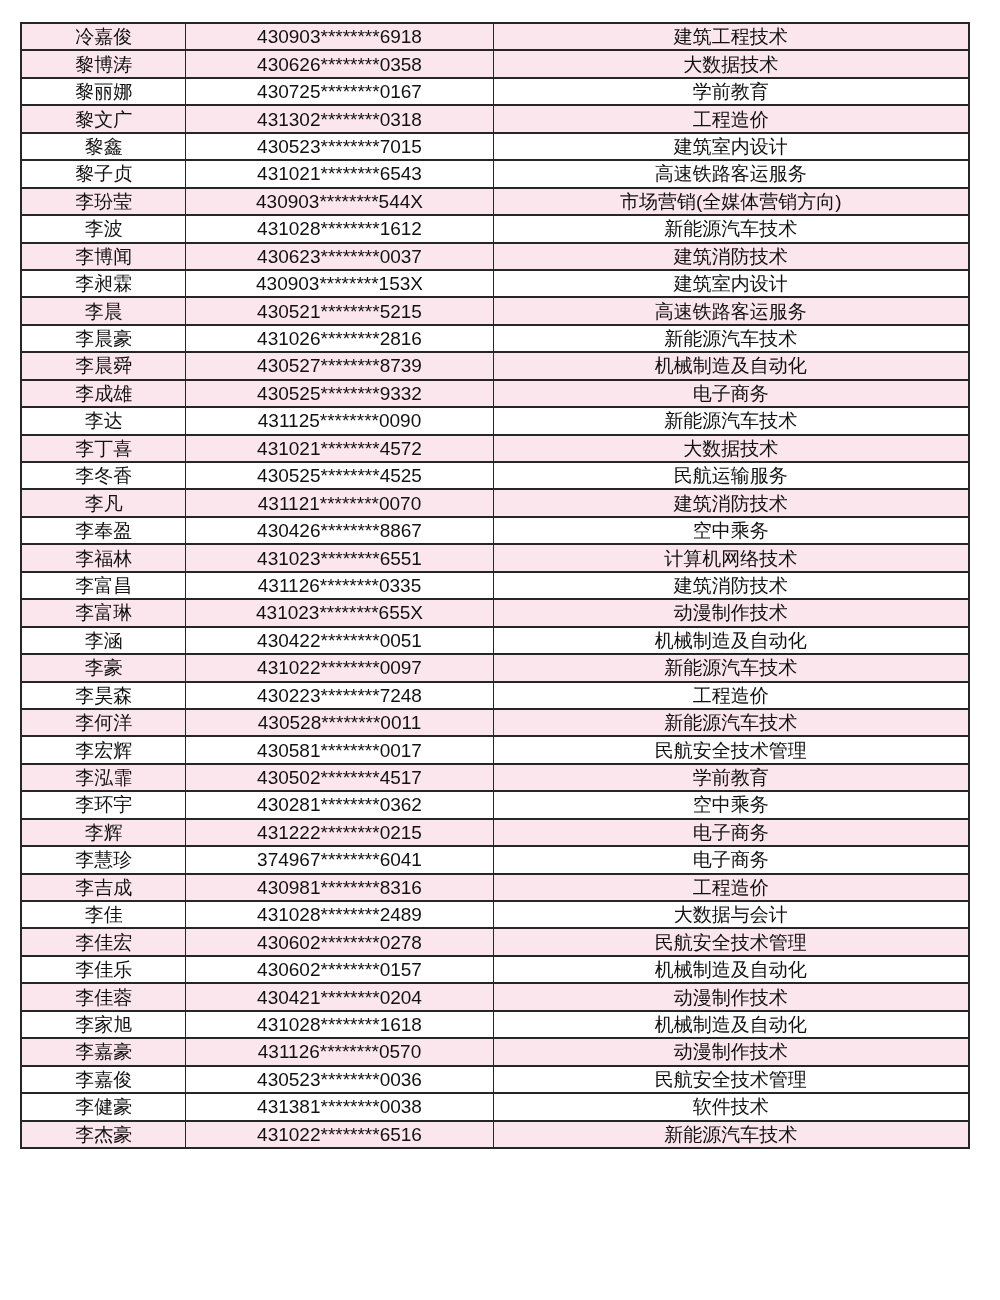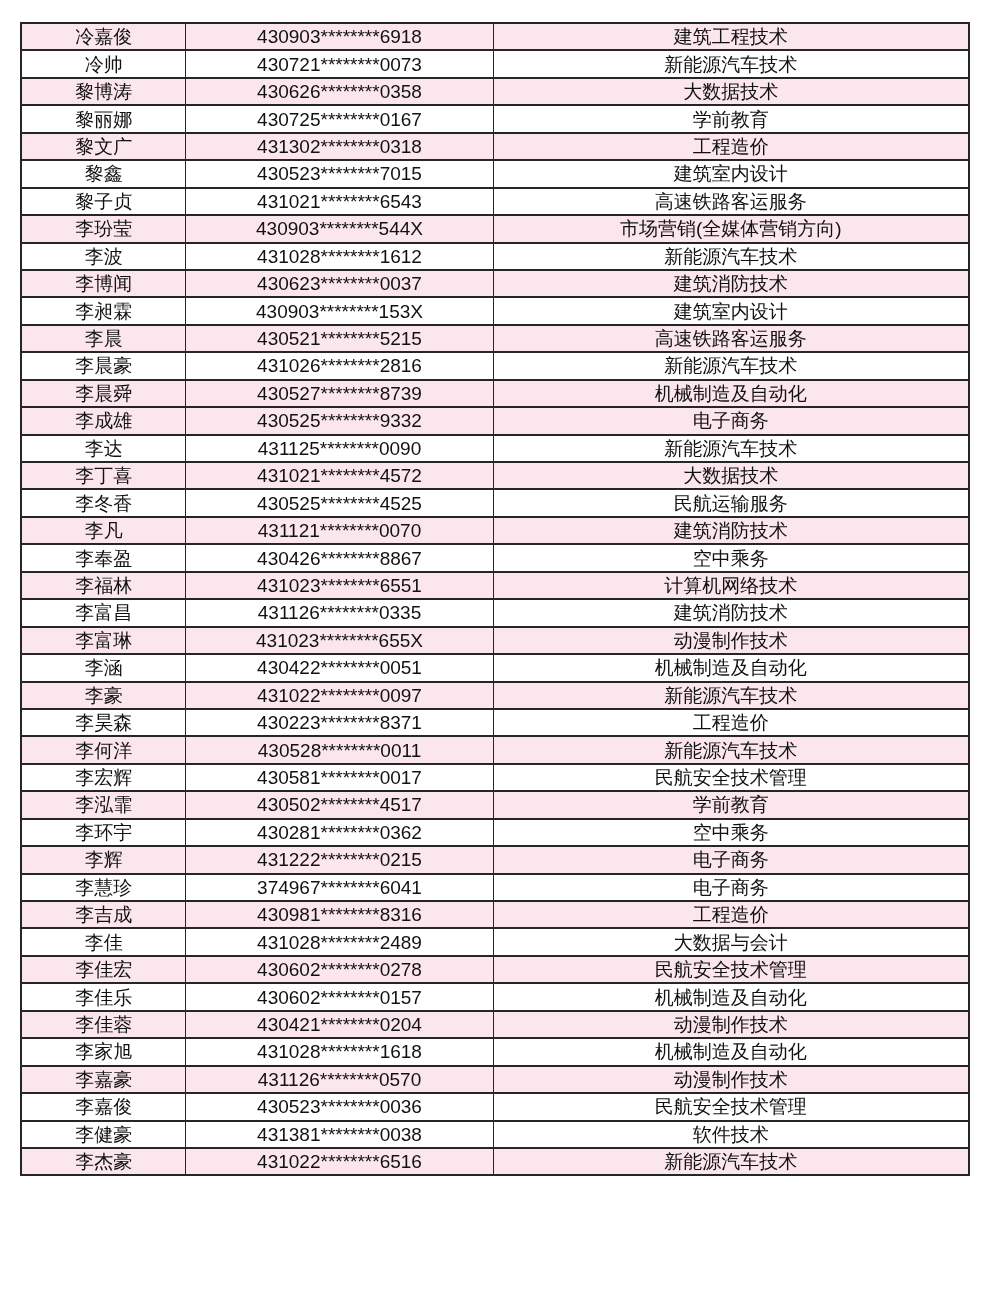--- a/index.html
+++ b/index.html
@@ -55,25 +55,20 @@
       <col class="c-name">
       <col class="c-id">
       <col class="c-major">
     </colgroup>
     <tbody>
         <tr class="row pink">
     <td class="cell name">冷嘉俊</td>
     <td class="cell id">430903********6918</td>
     <td class="cell major">建筑工程技术</td>
   </tr>
-        <tr class="row">
-    <td class="cell name">冷帅</td>
-    <td class="cell id">430721********0073</td>
-    <td class="cell major">新能源汽车技术</td>
-  </tr>
         <tr class="row pink">
     <td class="cell name">黎博涛</td>
     <td class="cell id">430626********0358</td>
     <td class="cell major">大数据技术</td>
   </tr>
         <tr class="row">
     <td class="cell name">黎丽娜</td>
     <td class="cell id">430725********0167</td>
     <td class="cell major">学前教育</td>
   </tr>
@@ -177,21 +172,21 @@
     <td class="cell id">430422********0051</td>
     <td class="cell major">机械制造及自动化</td>
   </tr>
         <tr class="row pink">
     <td class="cell name">李豪</td>
     <td class="cell id">431022********0097</td>
     <td class="cell major">新能源汽车技术</td>
   </tr>
         <tr class="row">
     <td class="cell name">李昊森</td>
-    <td class="cell id">430223********8371</td>
+    <td class="cell id">430223********7248</td>
     <td class="cell major">工程造价</td>
   </tr>
         <tr class="row pink">
     <td class="cell name">李何洋</td>
     <td class="cell id">430528********0011</td>
     <td class="cell major">新能源汽车技术</td>
   </tr>
         <tr class="row">
     <td class="cell name">李宏辉</td>
     <td class="cell id">430581********0017</td>

